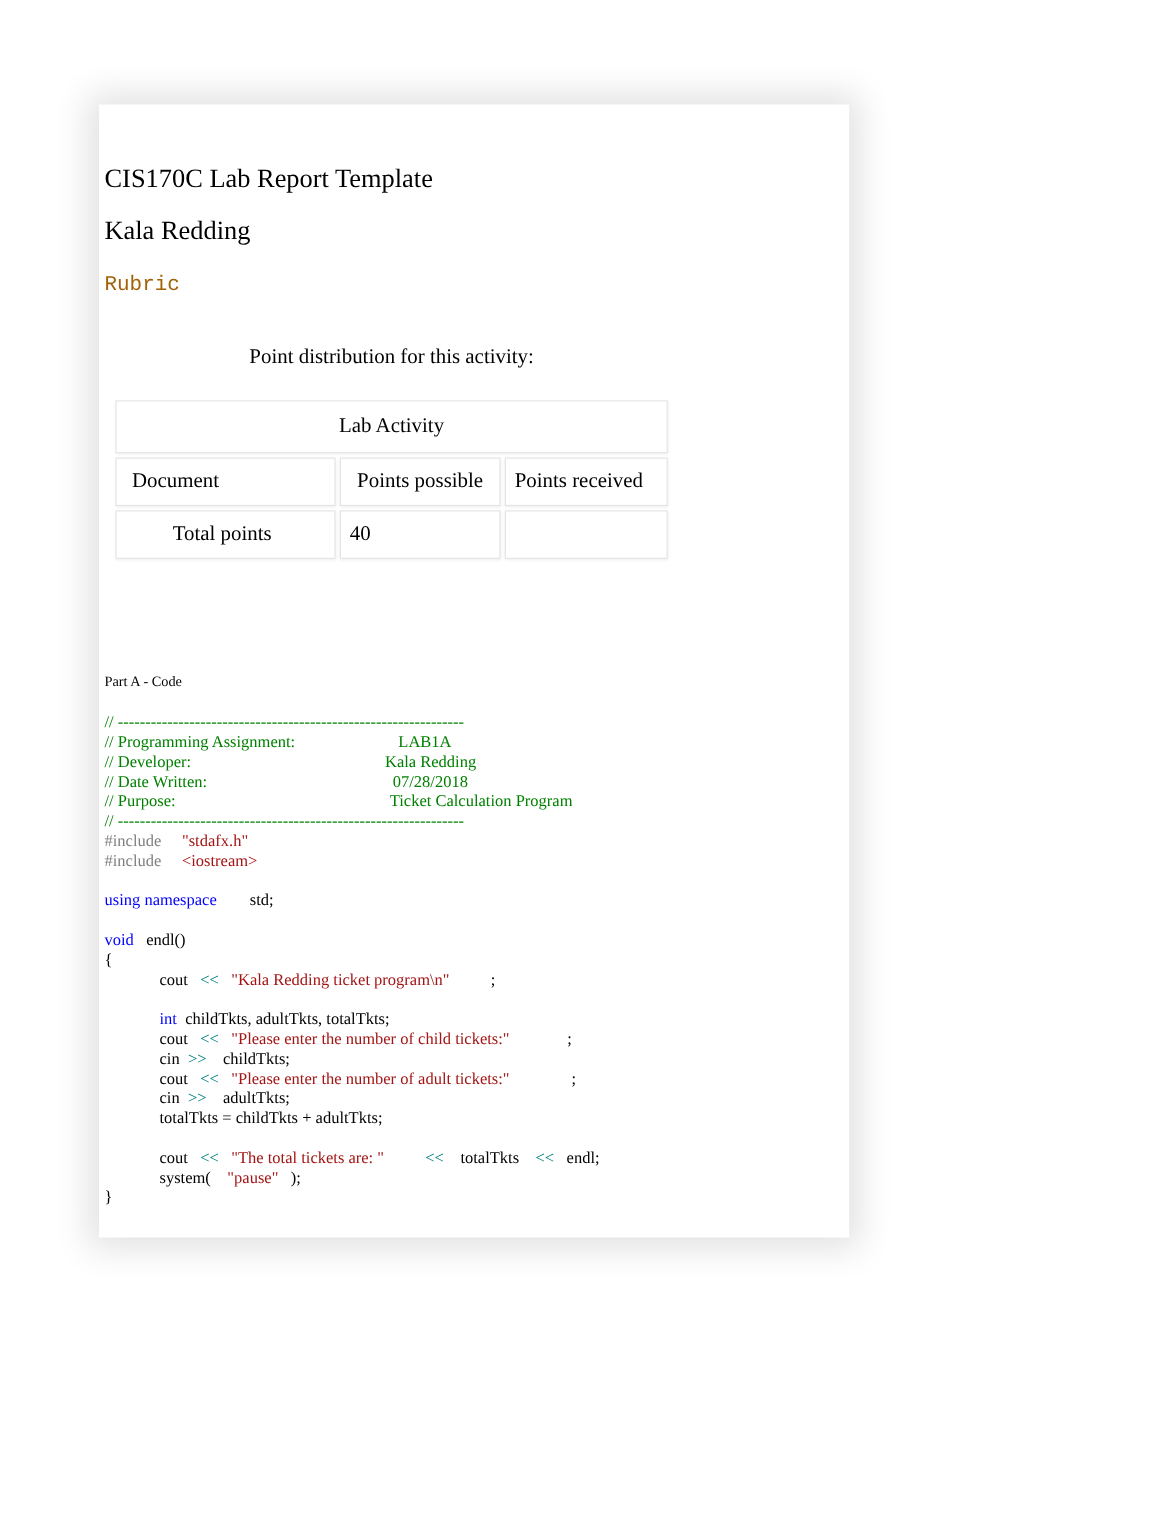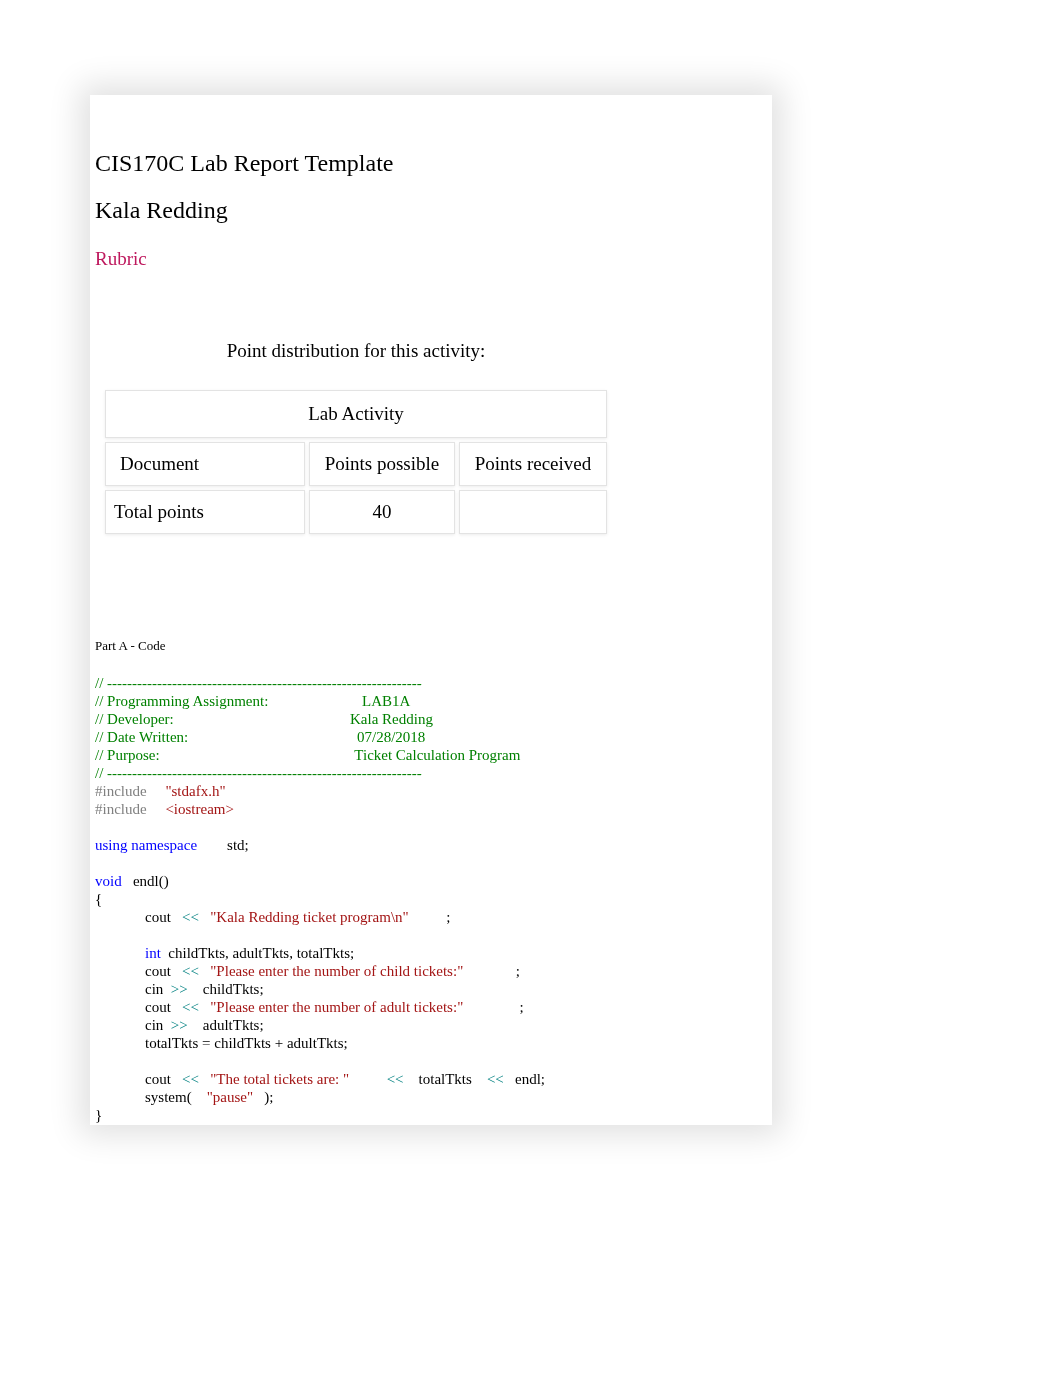--- a/index.html
+++ b/index.html
@@ -37,23 +37,24 @@
     .author {
       font-size: 24px;
       font-weight: normal;
       margin-bottom: 24px;
       color: #000;
       padding-left: 5px;
     }
     .rubric-label {
       font-size: 19px;
       font-weight: normal;
-      margin-bottom: 70px;
-      color: #be185d;
+      margin-bottom: 44px;
+      color: #a16207;
       padding-left: 5px;
+      font-family: Liberation Mono, monospace;
     }
     .point-dist {
       font-size: 19px;
       text-align: center;
       margin-bottom: 24px;
       color: #000;
       margin-left: -150px;
     }
     .table-wrap {
       display: flex;
@@ -74,23 +75,23 @@
       font-size: 19px;
       color: #000;
       padding: 10px 8px;
     }
     .lab-table .header-row th {
       text-align: center;
       padding: 12px 8px;
     }
     .lab-table .row2 td:nth-child(1) { text-align: left; padding-left: 14px; width: 200px;}
     .lab-table .row2 td:nth-child(2) { text-align: center; }
-    .lab-table .row2 td:nth-child(3) { text-align: center; }
-    .lab-table .row3 td:nth-child(1) { text-align: left; padding-right: 14px;}
-    .lab-table .row3 td:nth-child(2) { text-align: center; }
+    .lab-table .row2 td:nth-child(3) { text-align: left; }
+    .lab-table .row3 td:nth-child(1) { text-align: center; padding-right: 14px;}
+    .lab-table .row3 td:nth-child(2) { }
     .lab-table .row3 td:nth-child(3) { text-align: center; }
     .section-label {
       font-size: 13px;
       color: #000;
       margin-bottom: 20px;
       padding-left: 5px;
     }
     .code-block {
       font-family: "Times New Roman", Times, serif;
       font-size: 15px;

